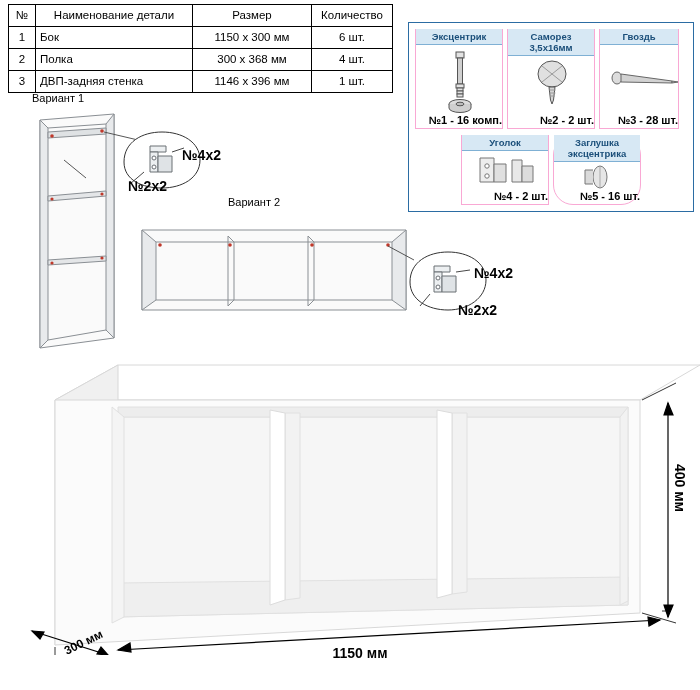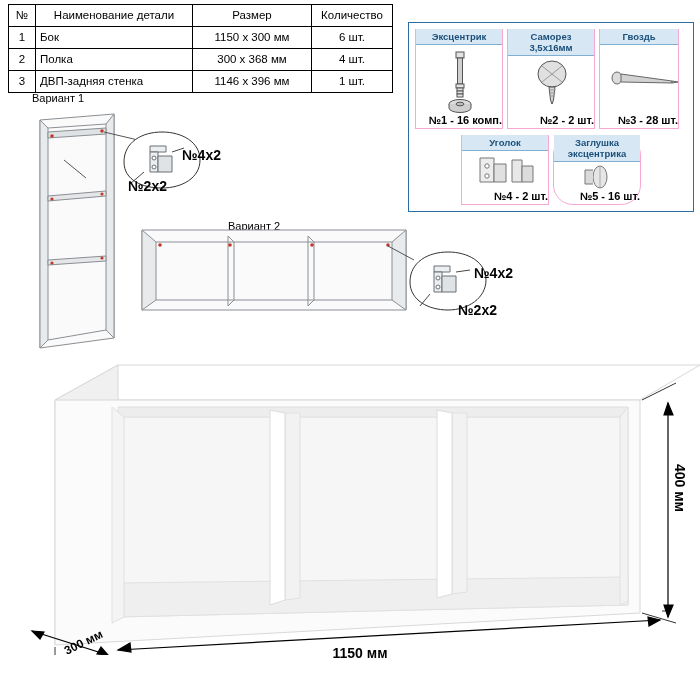--- a/index.html
+++ b/index.html
@@ -260,21 +260,21 @@
     </g>
     <g stroke="#333" fill="none" stroke-width="0.9">
       <path d="M52 24 L64 20"></path>
       <path d="M24 44 L10 56"></path>
     </g>
   </svg>
 </div>
 <div class="abs lbl-small" style="left:182px; top:147px;">№4х2</div>
 <div class="abs lbl-small" style="left:128px; top:178px;">№2х2</div>
 
-<div class="abs lbl-bold" style="left:228px; top:220px;">Вариант 2</div>
+<div class="abs lbl-bold" style="left:228px; top:196px;">Вариант 2</div>
 
 <div class="abs" style="left:134px; top:222px;">
   <svg width="280" height="110" viewBox="0 0 280 110">
     <g stroke="#8a8f94" fill="#f7f8f9" stroke-width="1">
       <path d="M8 8 L272 8 L272 88 L8 88 Z" fill="#fafafa"></path>
       <path d="M8 8 L22 20 L22 78 L8 88 Z" fill="#e8eaec"></path>
       <path d="M272 8 L258 20 L258 78 L272 88 Z" fill="#e8eaec"></path>
       <path d="M22 20 L258 20"></path>
       <path d="M22 78 L258 78"></path>
 

